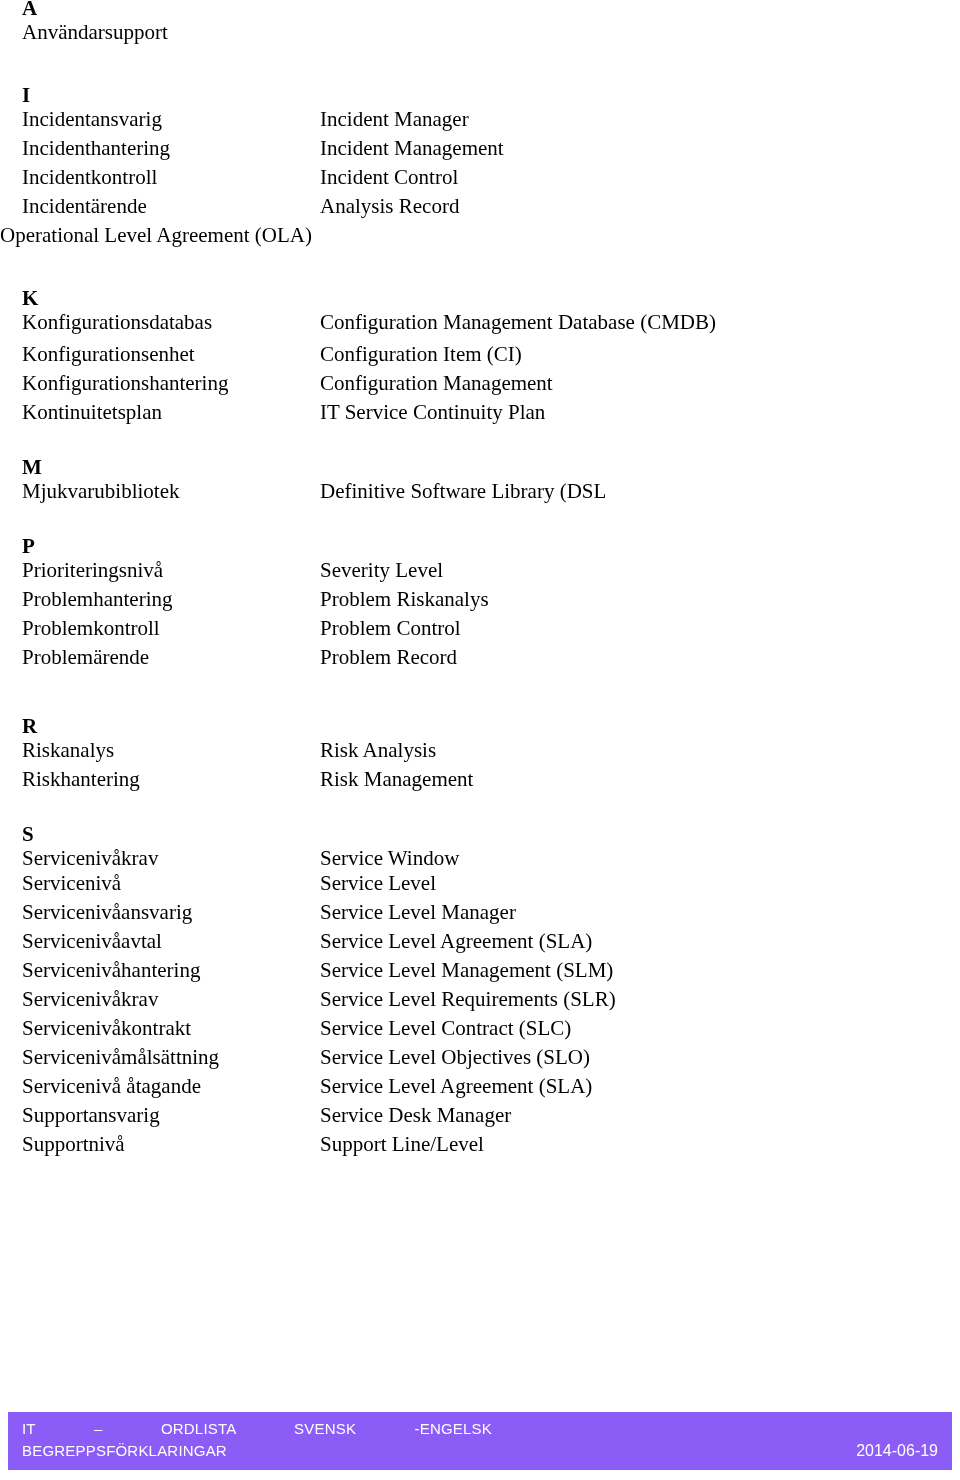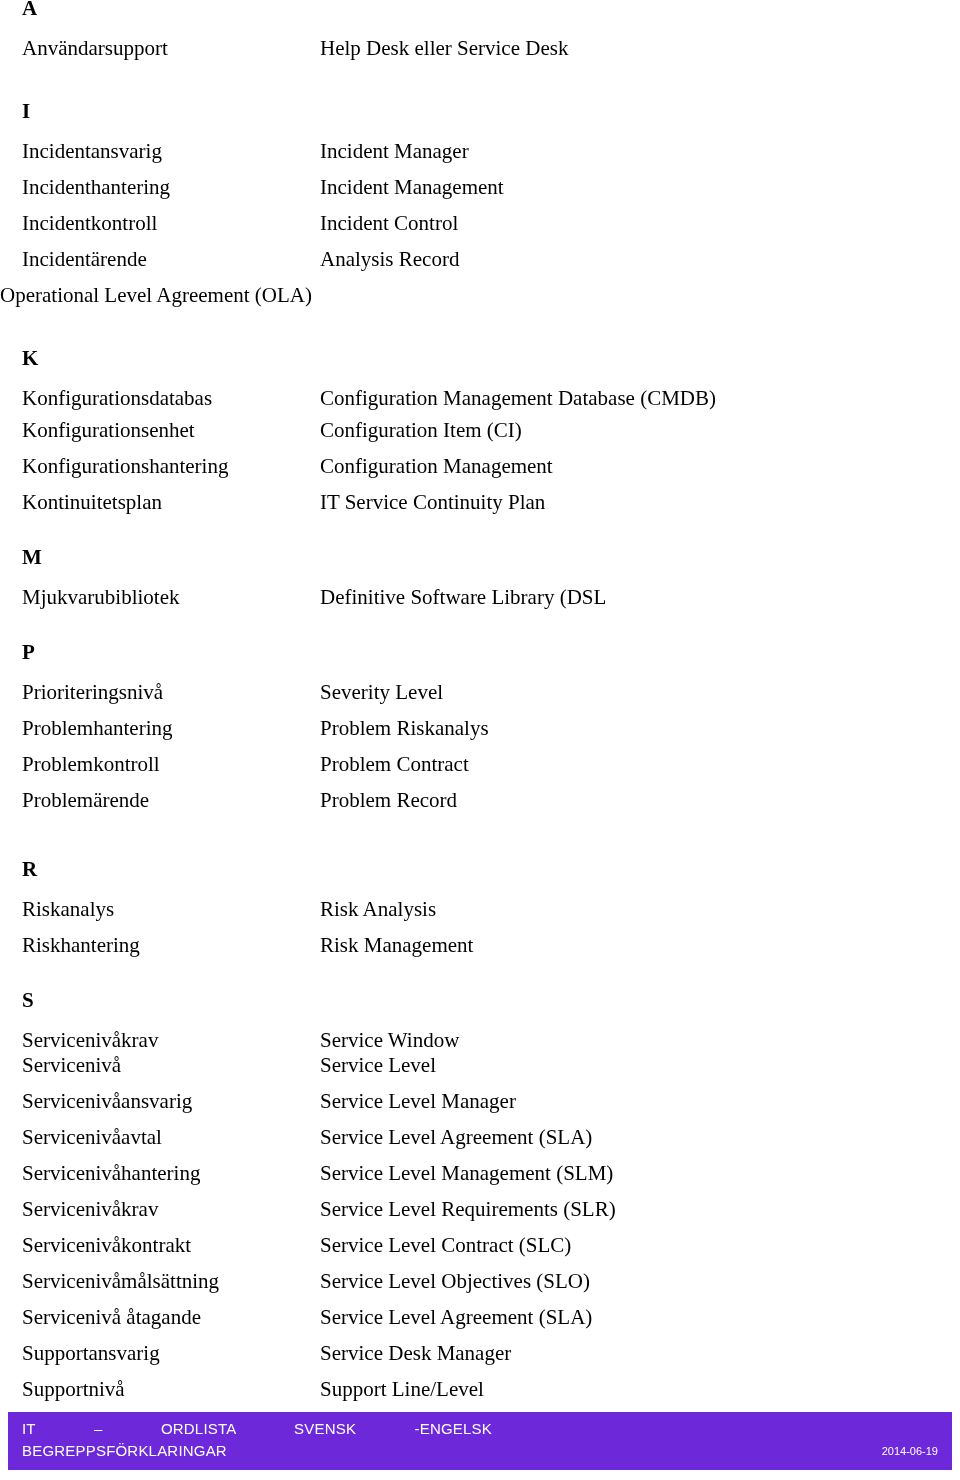--- a/index.html
+++ b/index.html
@@ -54,22 +54,22 @@
     flex: 0 0 320px;
   }
   .row .en {
     flex: 1 1 auto;
     padding-left: 0px;
   }
 
   
   .row[data-gap="tight"]   { margin-top: 0px; align-items: center; }
   .row[data-gap="normal"]  { margin-top: 7px; }
-  .row[data-gap="small"]   { margin-top: 11px; }
-  .row[data-gap="none"]    { margin-top: 16px; }
+  .row[data-gap="small"]   { margin-top: 4px; }
+  .row[data-gap="none"]    { margin-top: 0px; }
 
   .section {
     margin-top: 0;
   }
   .section[data-space="big"]    { margin-top: 38px; }
   .section[data-space="medium"] { margin-top: 30px; }
   .section[data-space="huge"]   { margin-top: 44px; }
   .section[data-space="first"]  { margin-top: -4px; }
 
   
@@ -103,38 +103,37 @@
     display: block;
     text-align: justify;
     text-align-last: justify;
   }
   .footer-title .line2 {
     display: block;
     text-align: left;
     text-align-last: left;
   }
   .footer-date {
-    font-size: 11px;
+    font-size: 16px;
     line-height: 22px;
     align-self: flex-start;
     margin-top: 22px;
     white-space: nowrap;
   }
 </style>
 </head>
 <body>
 
 <div class="page">
 
   <div class="glossary" id="glossary-root">
       <div class="section" data-space="first">
         <div class="section-letter">A</div>
         <div class="row" data-gap="none">
           <div class="sv">Användarsupport</div>
-          <div class="en">Help Desk eller Service Desk</div>
         </div>
       </div>
       <div class="section" data-space="big">
         <div class="section-letter">I</div>
         <div class="row" data-gap="none">
           <div class="sv">Incidentansvarig</div>
           <div class="en">Incident Manager</div>
         </div>
         <div class="row" data-gap="small">
           <div class="sv">Incidenthantering</div>
@@ -183,21 +182,21 @@
         <div class="row" data-gap="none">
           <div class="sv">Prioriteringsnivå</div>
           <div class="en">Severity Level</div>
         </div>
         <div class="row" data-gap="small">
           <div class="sv">Problemhantering</div>
           <div class="en">Problem Riskanalys</div>
         </div>
         <div class="row" data-gap="small">
           <div class="sv">Problemkontroll</div>
-          <div class="en">Problem Contract</div>
+          <div class="en">Problem Control</div>
         </div>
         <div class="row" data-gap="small">
           <div class="sv">Problemärende</div>
           <div class="en">Problem Record</div>
         </div>
       </div>
       <div class="section" data-space="huge">
         <div class="section-letter">R</div>
         <div class="row" data-gap="none">
           <div class="sv">Riskanalys</div>
@@ -250,21 +249,21 @@
           <div class="sv">Supportansvarig</div>
           <div class="en">Service Desk Manager</div>
         </div>
         <div class="row" data-gap="small">
           <div class="sv">Supportnivå</div>
           <div class="en">Support Line/Level</div>
         </div>
       </div>
     </div>
 
-  <div class="footer-band" style="background: #6d28d9; color: rgb(255, 255, 255);">
+  <div class="footer-band" style="background: #8b5cf6; color: rgb(255, 255, 255);">
     <div class="footer-inner">
       <div class="footer-title">
         <span class="line1">IT – ORDLISTA SVENSK -ENGELSK</span>
         <span class="line2">BEGREPPSFÖRKLARINGAR</span>
       </div>
       <div class="footer-date">2014-06-19</div>
     </div>
   </div>
 
 </div>

